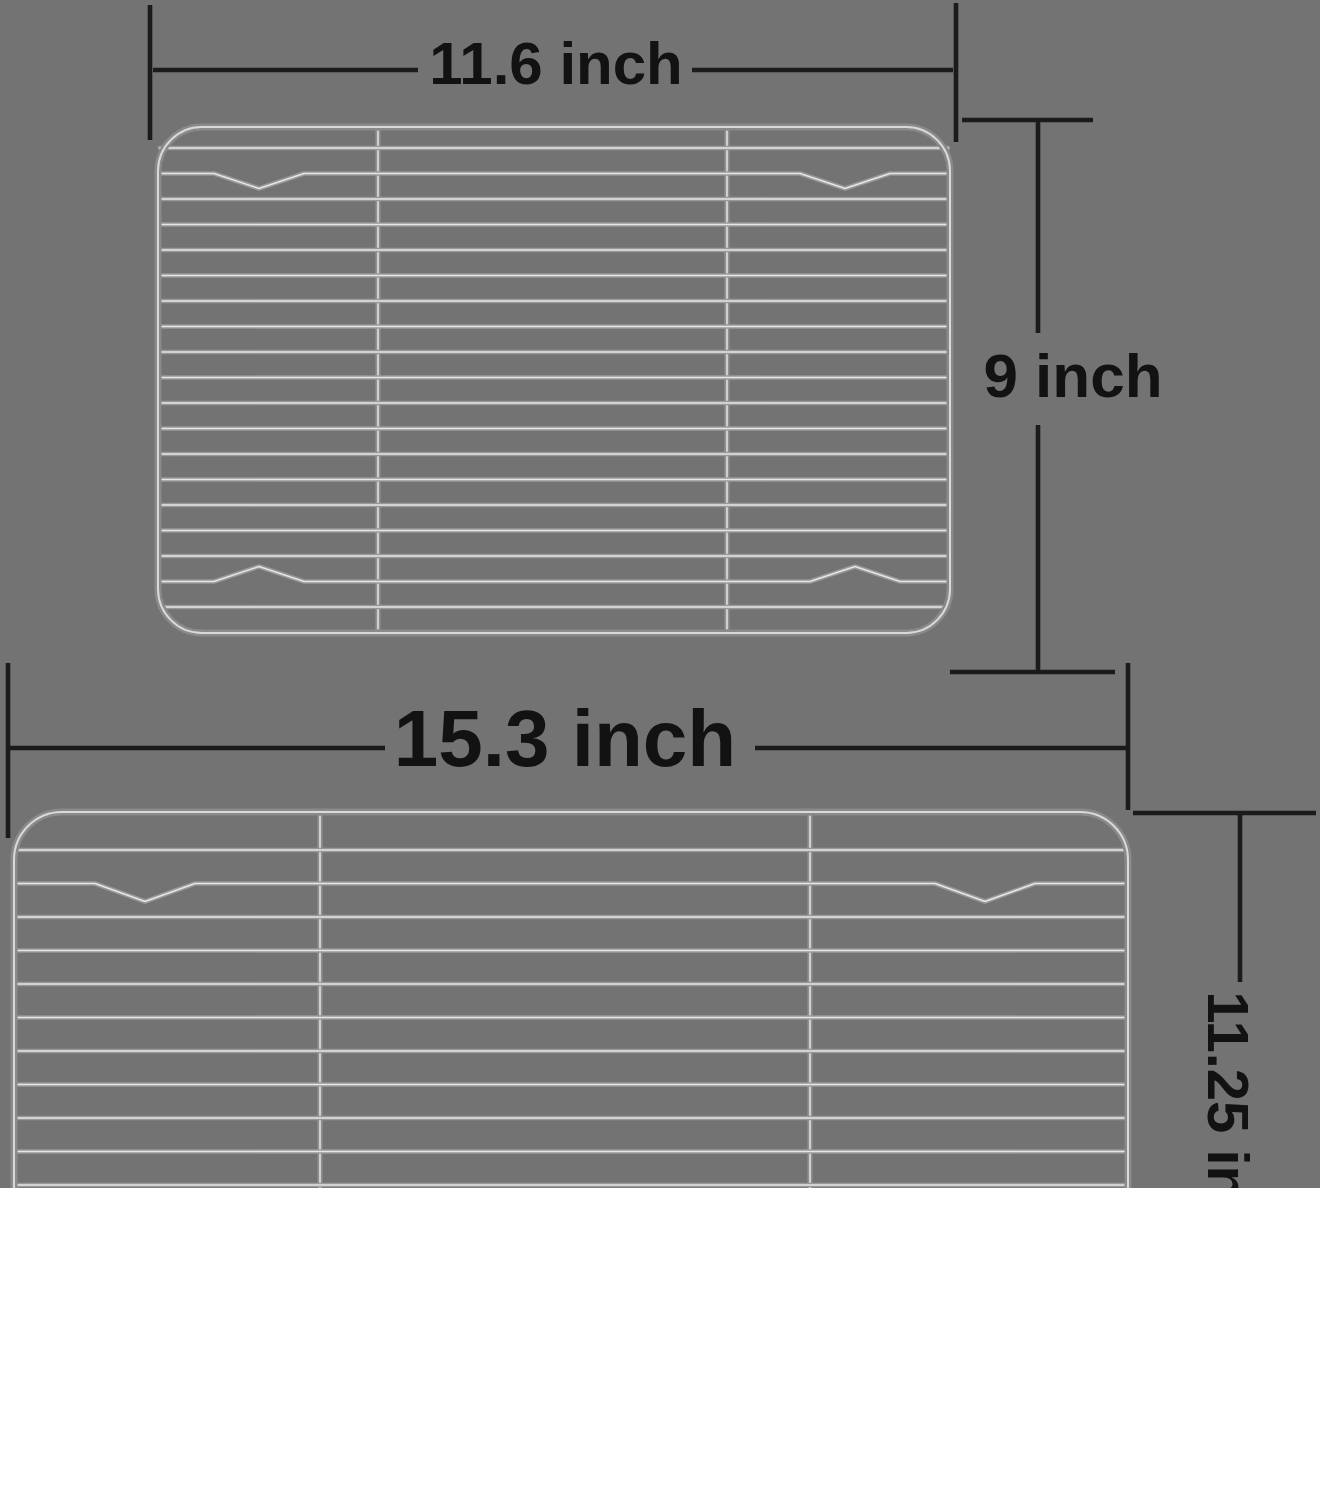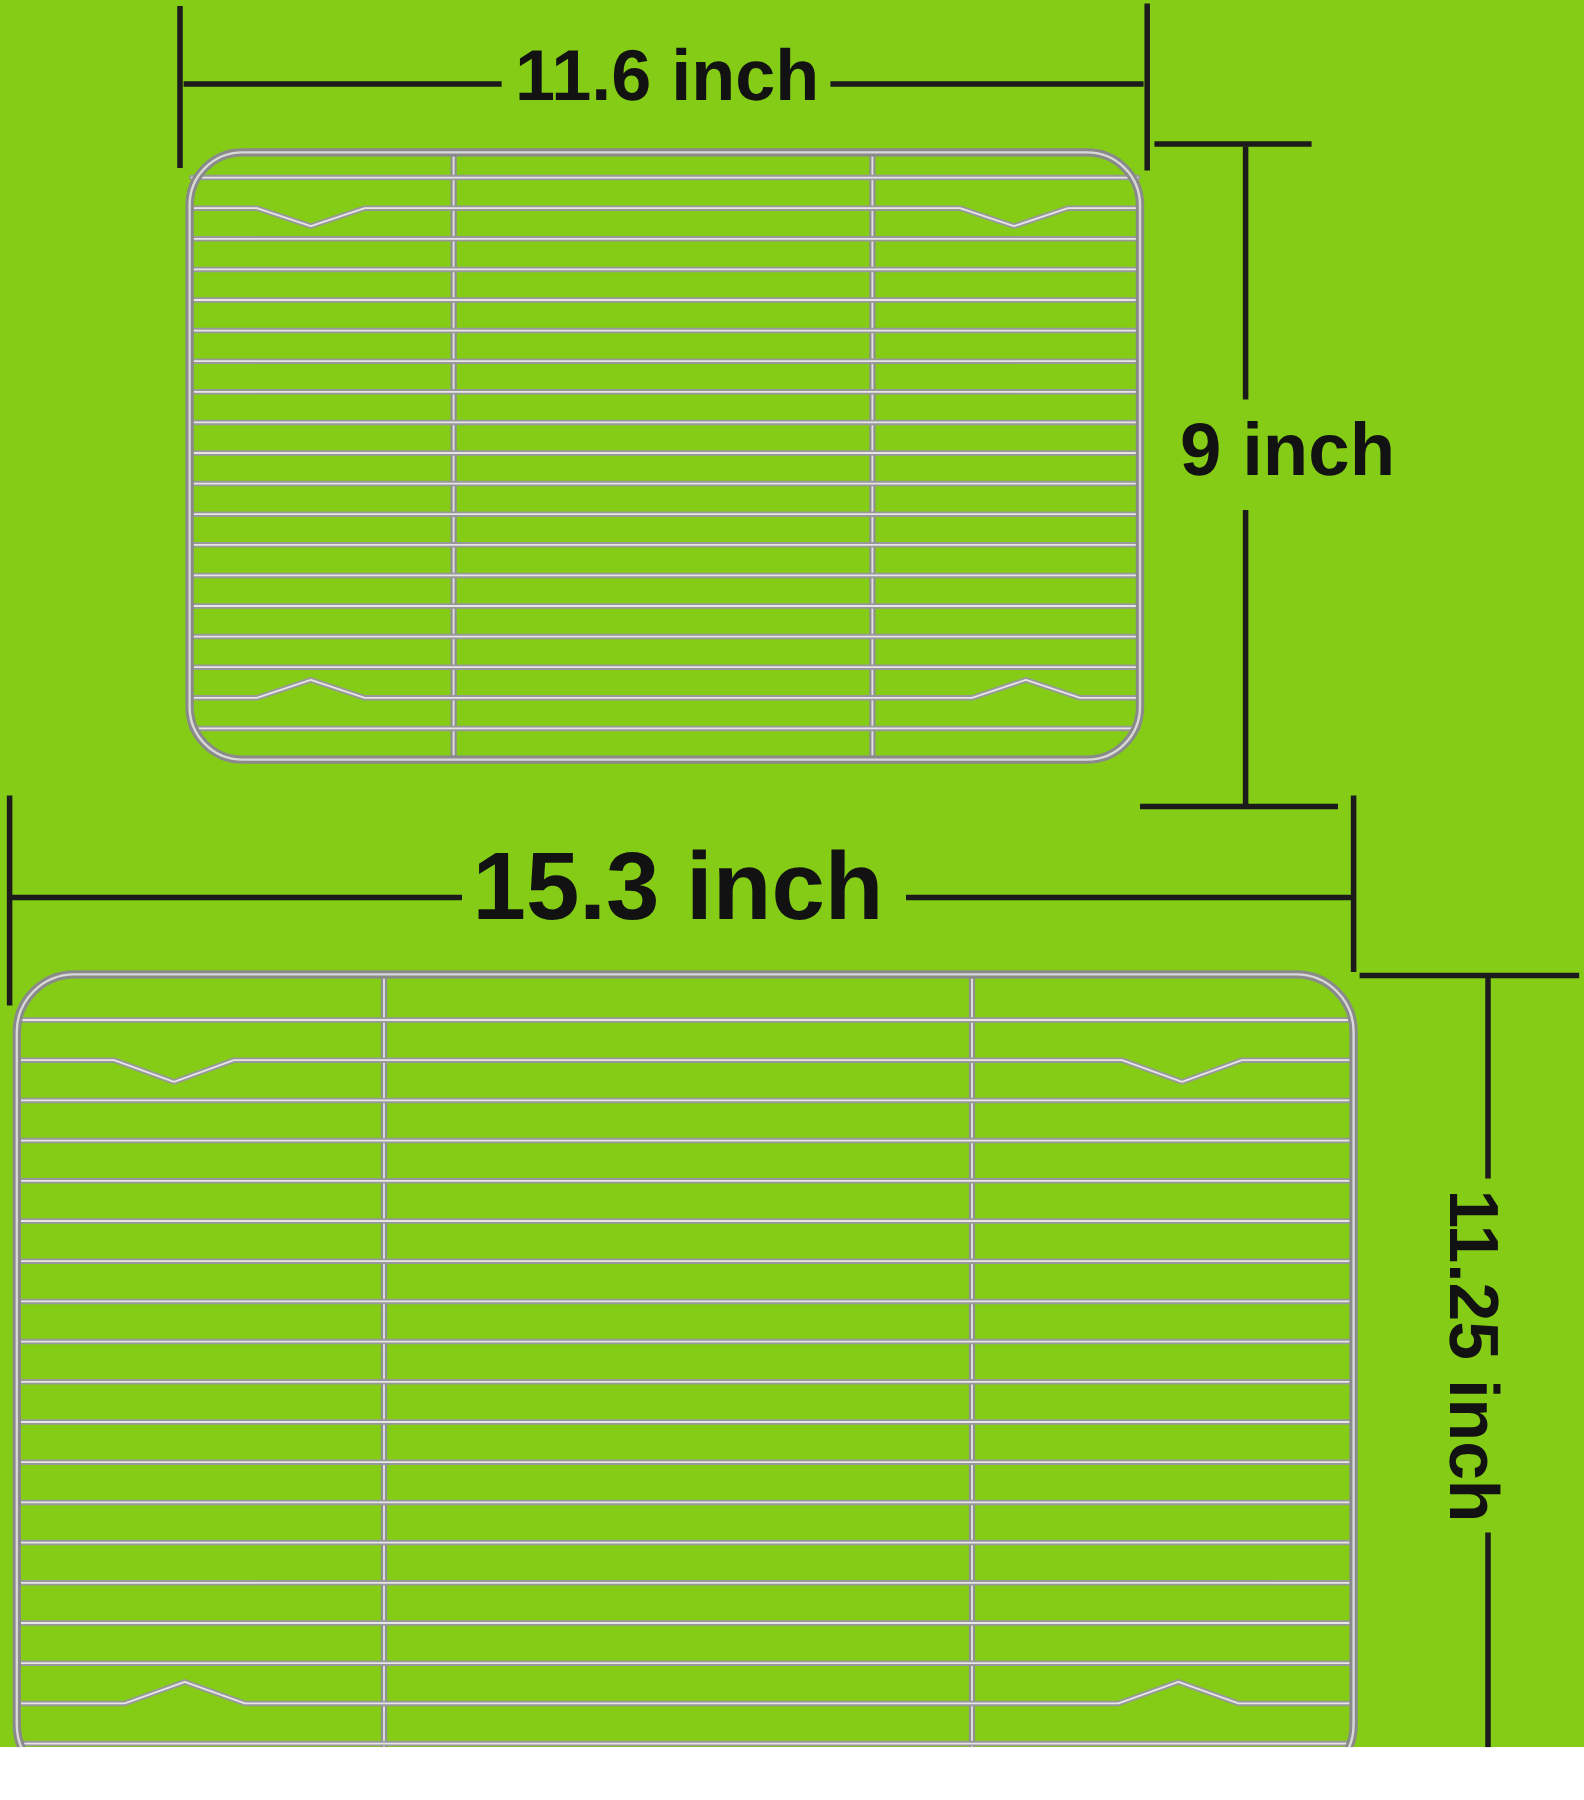--- a/index.html
+++ b/index.html
@@ -3,22 +3,22 @@
 <meta charset="utf-8">
 <style>
   html, body {
     margin: 0;
     padding: 0;
     background: #ffffff;
   }
   #canvas {
     position: relative;
     width: 1320px;
-    height: 1456px;
-    background: #84cc16;
+    height: 1188px;
+    background: #737373;
     overflow: hidden;
   }
   svg text.dim-label {
     font-family: "Liberation Sans", "DejaVu Sans", sans-serif;
     font-weight: bold;
     fill: #121212;
     text-anchor: middle;
   }
 </style>
 </head>

